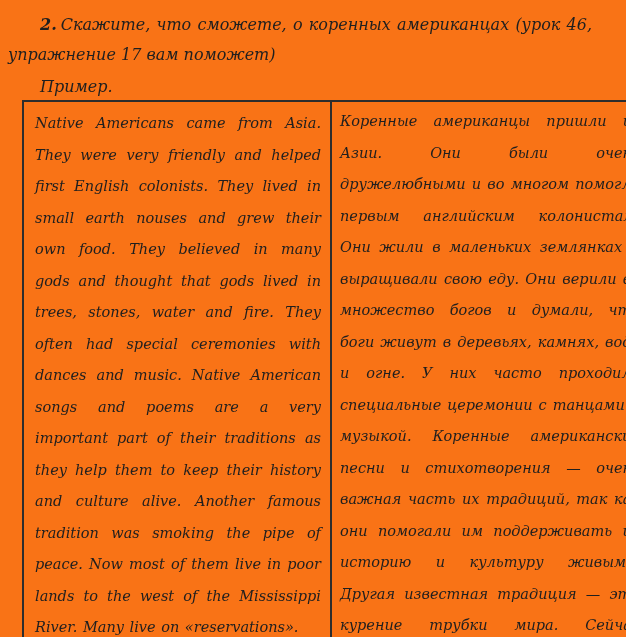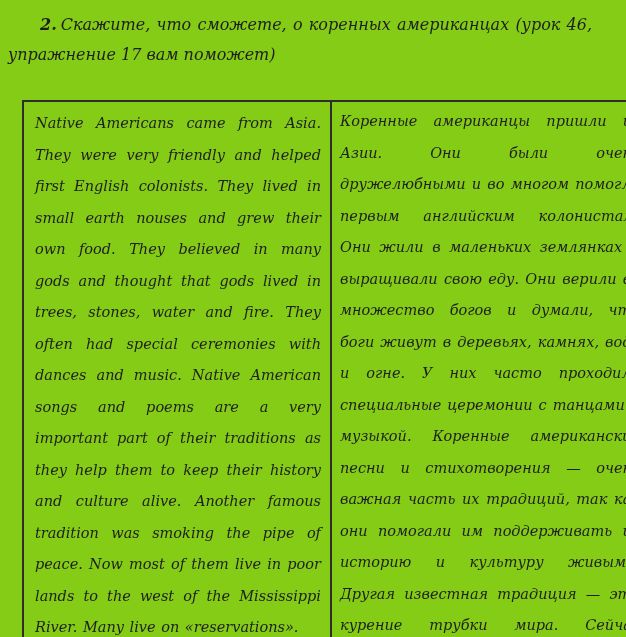--- a/index.html
+++ b/index.html
@@ -4,21 +4,21 @@
 <style>
   html, body {
     margin: 0;
     padding: 0;
     background: #ffffff;
   }
   .page {
     position: relative;
     width: 626px;
     height: 637px;
-    background: #84cc16;
+    background: #f97316;
     color: #1f1f1f;
     font-family: "DejaVu Serif", serif;
     overflow: hidden;
   }
   .task-header {
     margin: 10px 34px 0 8px;
     font-size: 16px;
     font-style: italic;
     line-height: 30px;
     text-align: justify;
@@ -68,20 +68,21 @@
 </style>
 </head>
 <body>
 
 <div class="page">
 
   <div class="task-header">
     <span class="task-number">2.</span><span>Скажите, что сможете, о коренных американцах (урок 46, упражнение 17 вам поможет)</span>
   </div>
 
+  <div class="example-label">Пример.</div>
 
   <table class="example-table">
     <tbody>
       <tr>
         <td class="cell-en" lang="en">Native Americans came from Asia. They were very friendly and helped first English colonists. They lived in small earth nouses and grew their own food. They believed in many gods and thought that gods lived in trees, stones, water and fire. They often had special ceremonies with dances and music. Native American songs and poems are a very important part of their traditions as they help them to keep their history and culture alive. Another famous tradition was smoking the pipe of peace. Now most of them live in poor lands to the west of the Mississippi River. Many live on «reservations».</td>
         <td class="cell-ru" lang="ru">Коренные американцы пришли из Азии. Они были очень дружелюбными и во многом помогли первым английским колонистам. Они жили в маленьких землянках и выращивали свою еду. Они верили во множество богов и думали, что боги живут в деревьях, камнях, воде и огне. У них часто проходили специальные церемонии с танцами и музыкой. Коренные американские песни и стихотворения — очень важная часть их традиций, так как они помогали им поддерживать их историю и культуру живыми. Другая известная традиция — это курение трубки мира. Сейчас большинство из них живут в бедных землях на запад от Миссисипи. Многие живут в резервации.</td>
       </tr>
     </tbody>
   </table>
 

